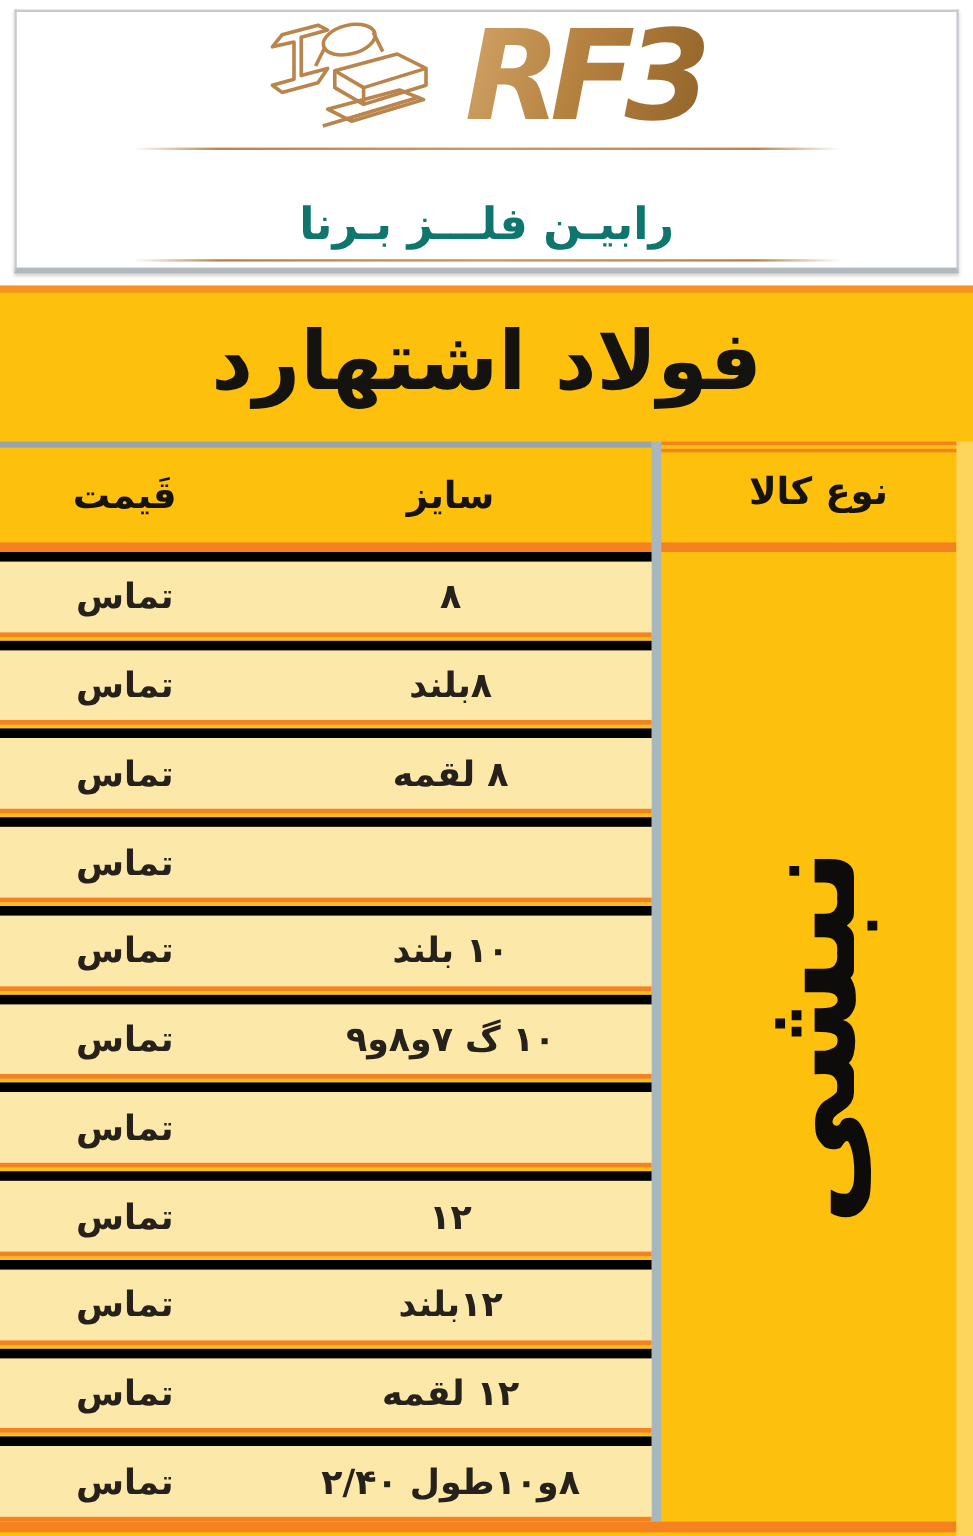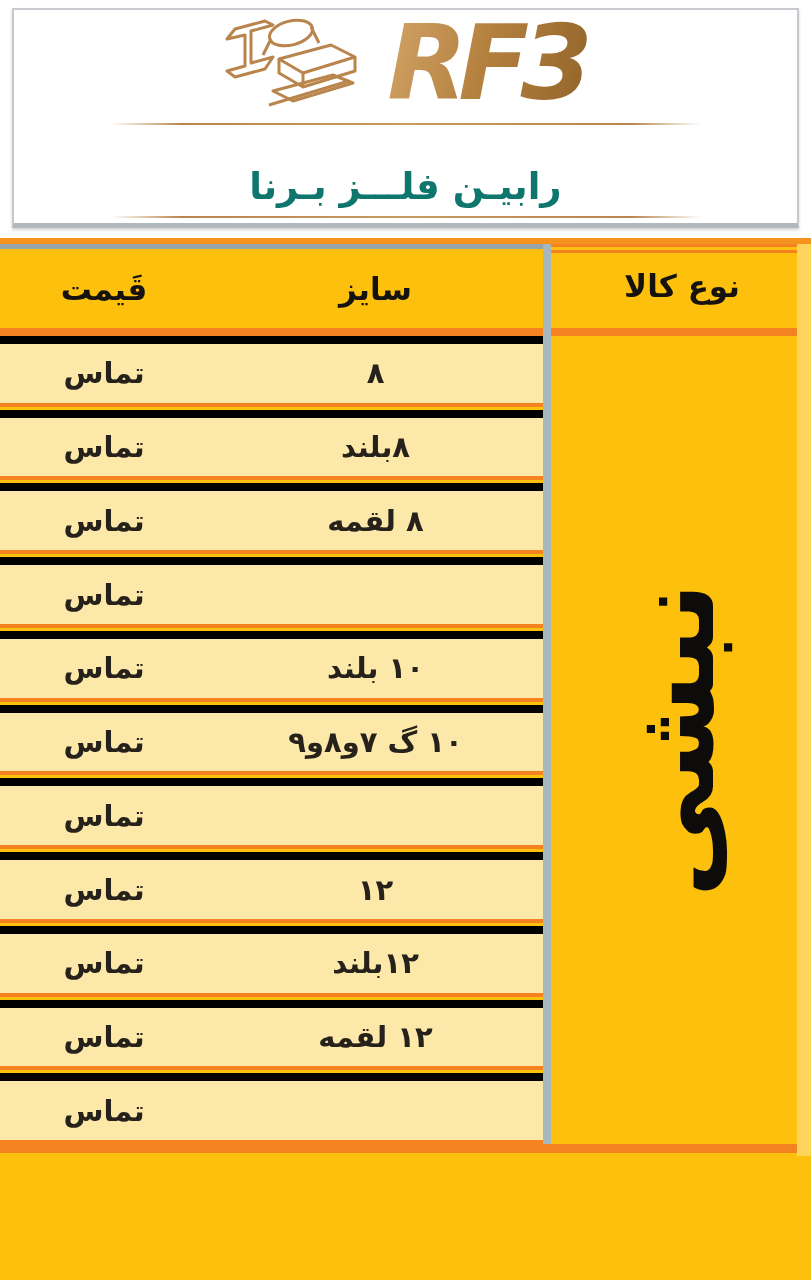--- a/index.html
+++ b/index.html
@@ -103,20 +103,21 @@
         <span class="rf3">RF3</span>
       </div>
       <div class="gold-rule"></div>
       <div class="brand-fa" dir="rtl">رابیـن فلـــز بـرنا</div>
       <div class="gold-rule"></div>
     </div>
   </div>
 
   <div class="amber">
     <div class="top-accent"></div>
+    <div class="title" dir="rtl">فولاد اشتهارد</div>
 
     <div class="table-grid">
 
       <div class="left-header">
         <div class="hcell" dir="rtl">قَیمت</div>
         <div class="hcell" dir="rtl">سایز</div>
       </div>
 
       <div class="divider"></div>
 
@@ -161,20 +162,21 @@
         <div class="row">
           <div class="cell" dir="rtl">تماس</div>
           <div class="cell" dir="rtl">۱۲بلند</div>
         </div>
         <div class="row">
           <div class="cell" dir="rtl">تماس</div>
           <div class="cell" dir="rtl">۱۲ لقمه</div>
         </div>
         <div class="row">
           <div class="cell" dir="rtl">تماس</div>
+          <div class="cell" dir="rtl">۸و۱۰طول ۲/۴۰</div>
         </div>
       </div>
 
       <div class="right-body">
         <span class="vertical" dir="rtl">نبشی</span>
       </div>
 
       <div class="bottom-rule"></div>
       <div class="edge-strip"></div>
 

